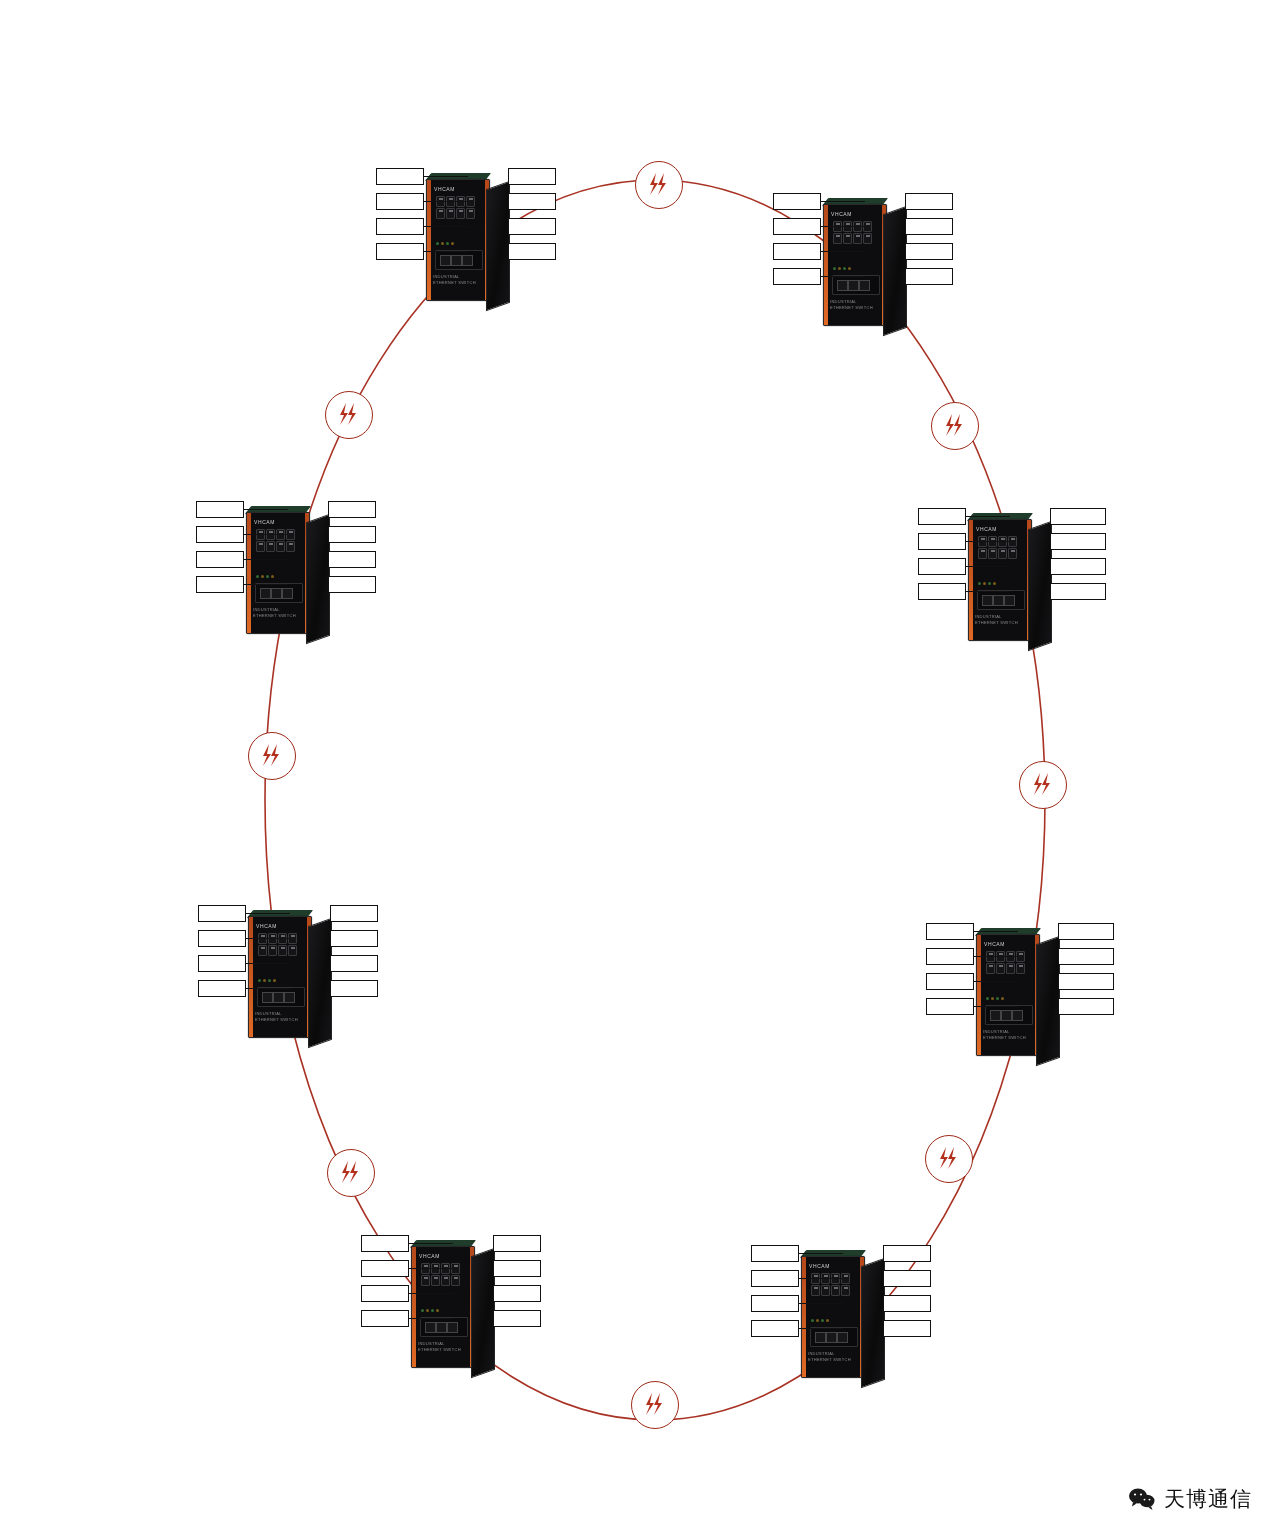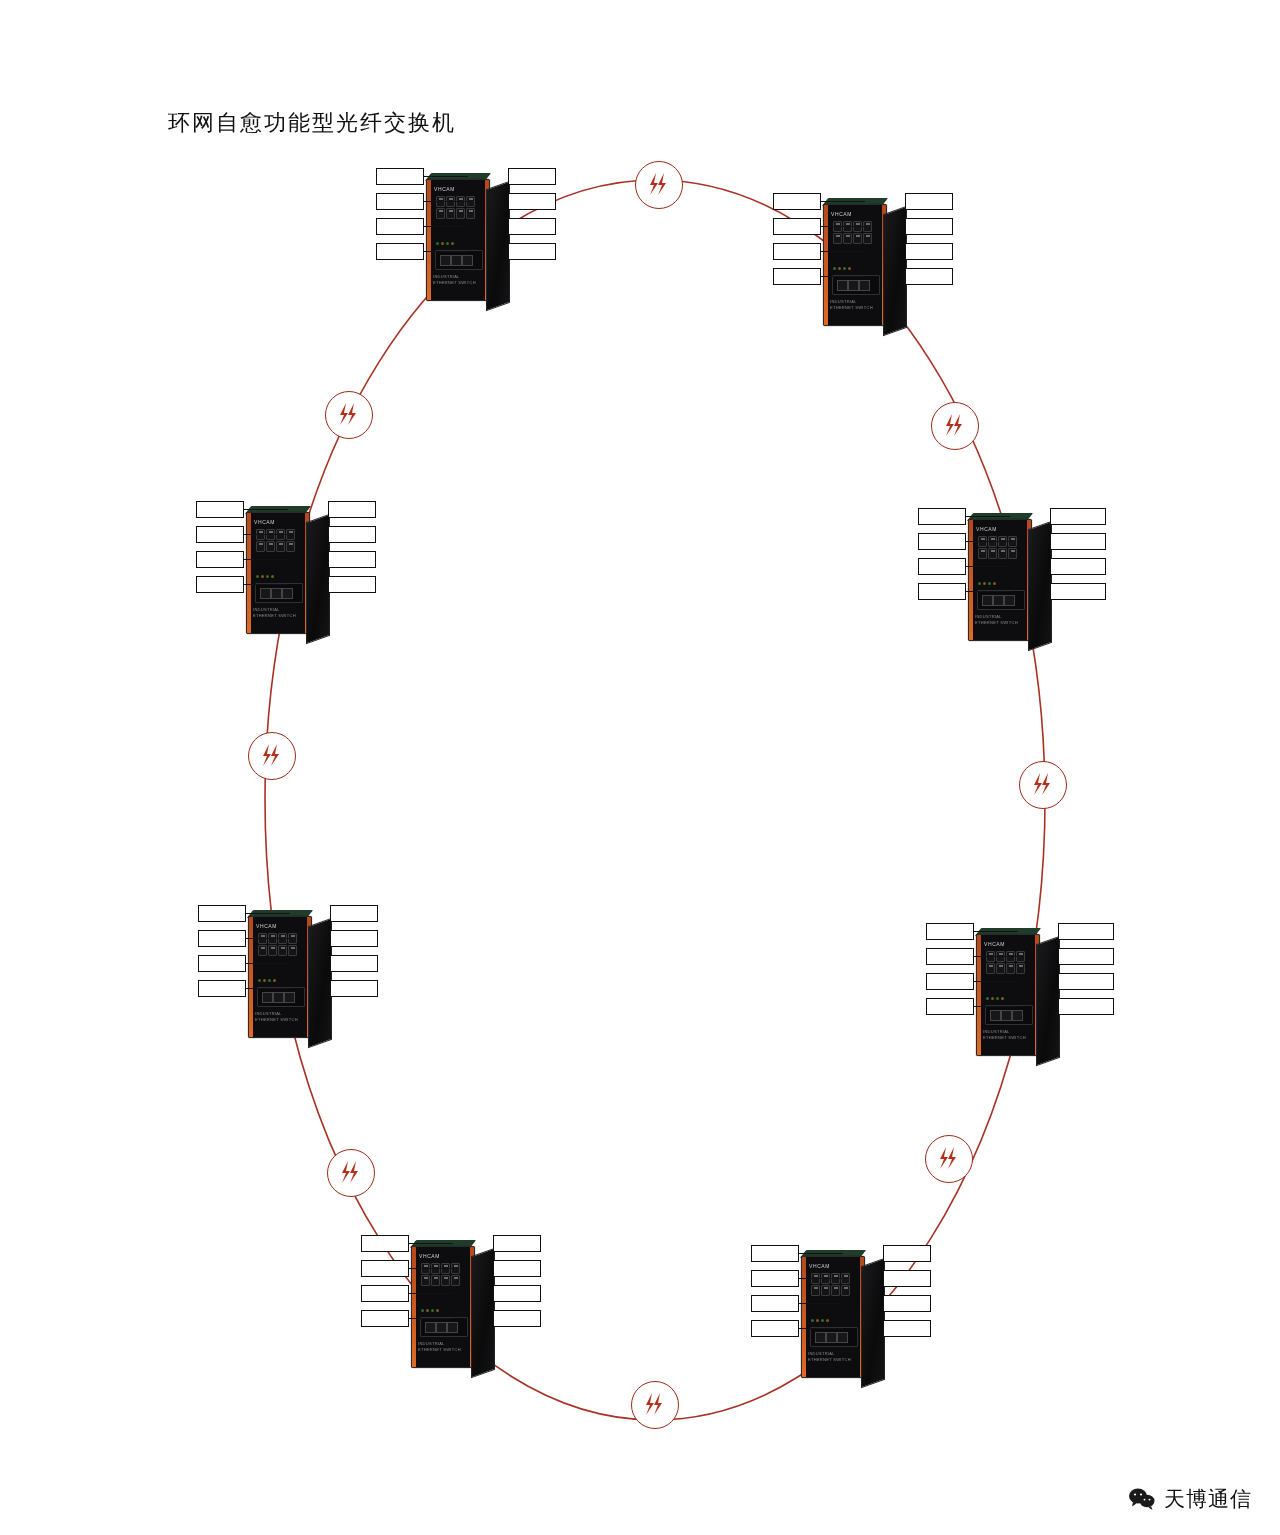--- a/index.html
+++ b/index.html
@@ -218,21 +218,20 @@
     font-size: 21px;
     color: #111111;
     letter-spacing: 1px;
   }
 </style>
 </head>
 <body>
 
 <div id="page">
 
-  <div id="title">环网自愈功能型光纤交换机</div>
 
   <svg id="ring-svg" viewBox="0 0 1280 1535">
     <ellipse cx="655" cy="800" rx="390" ry="620" fill="none" stroke="#a83224" stroke-width="1.6"></ellipse>
   </svg>
 
   <div class="node" style="left:470px; top:245px;">
     <div class="device">
       <div class="dev-top"></div>
       <div class="dev-body">
         <div class="dev-stripe"></div>

